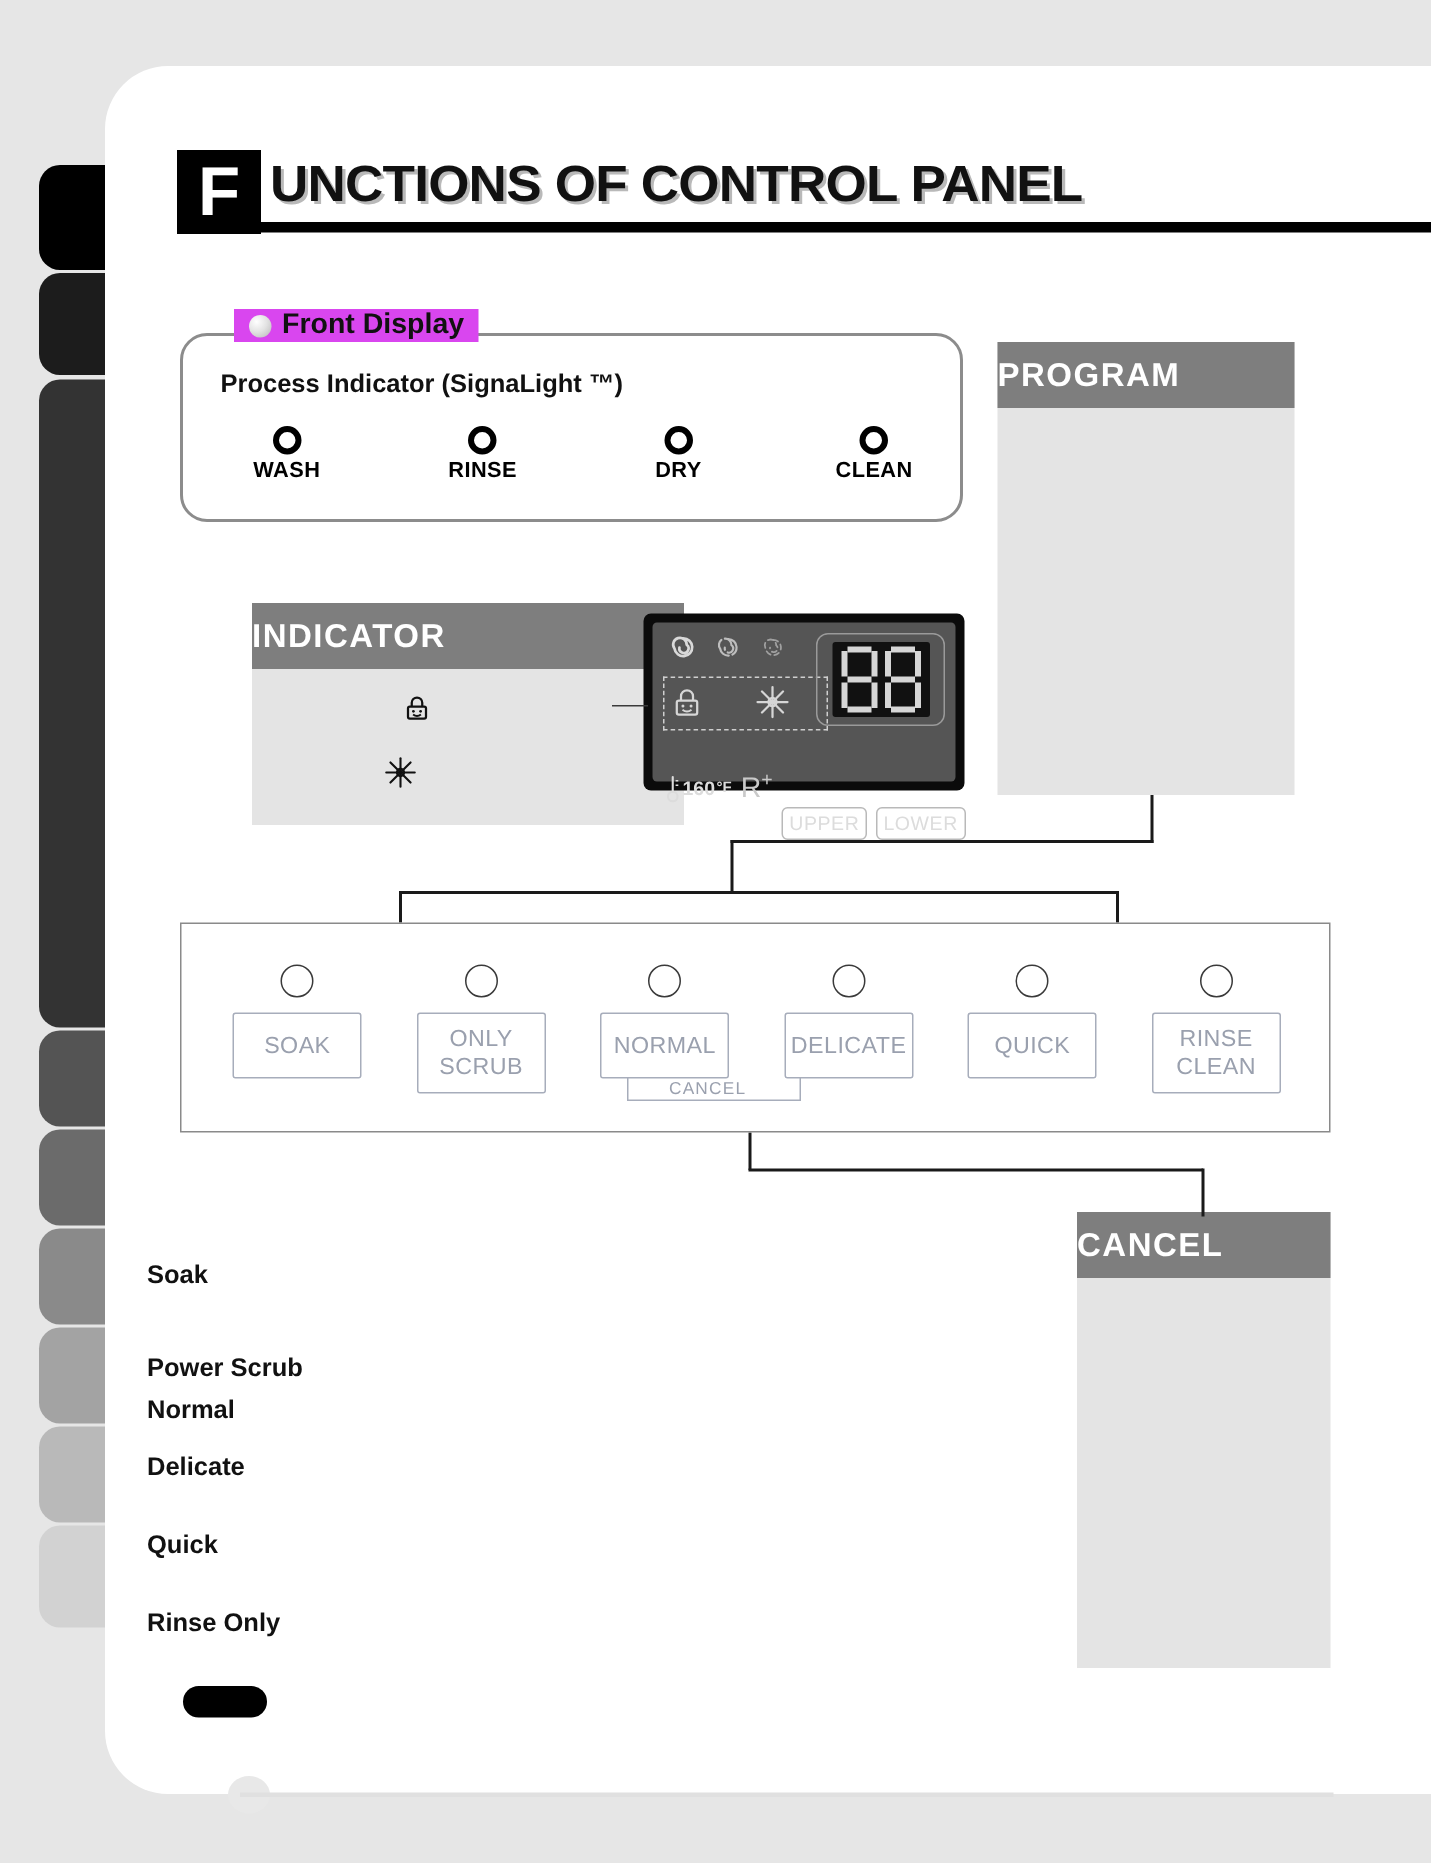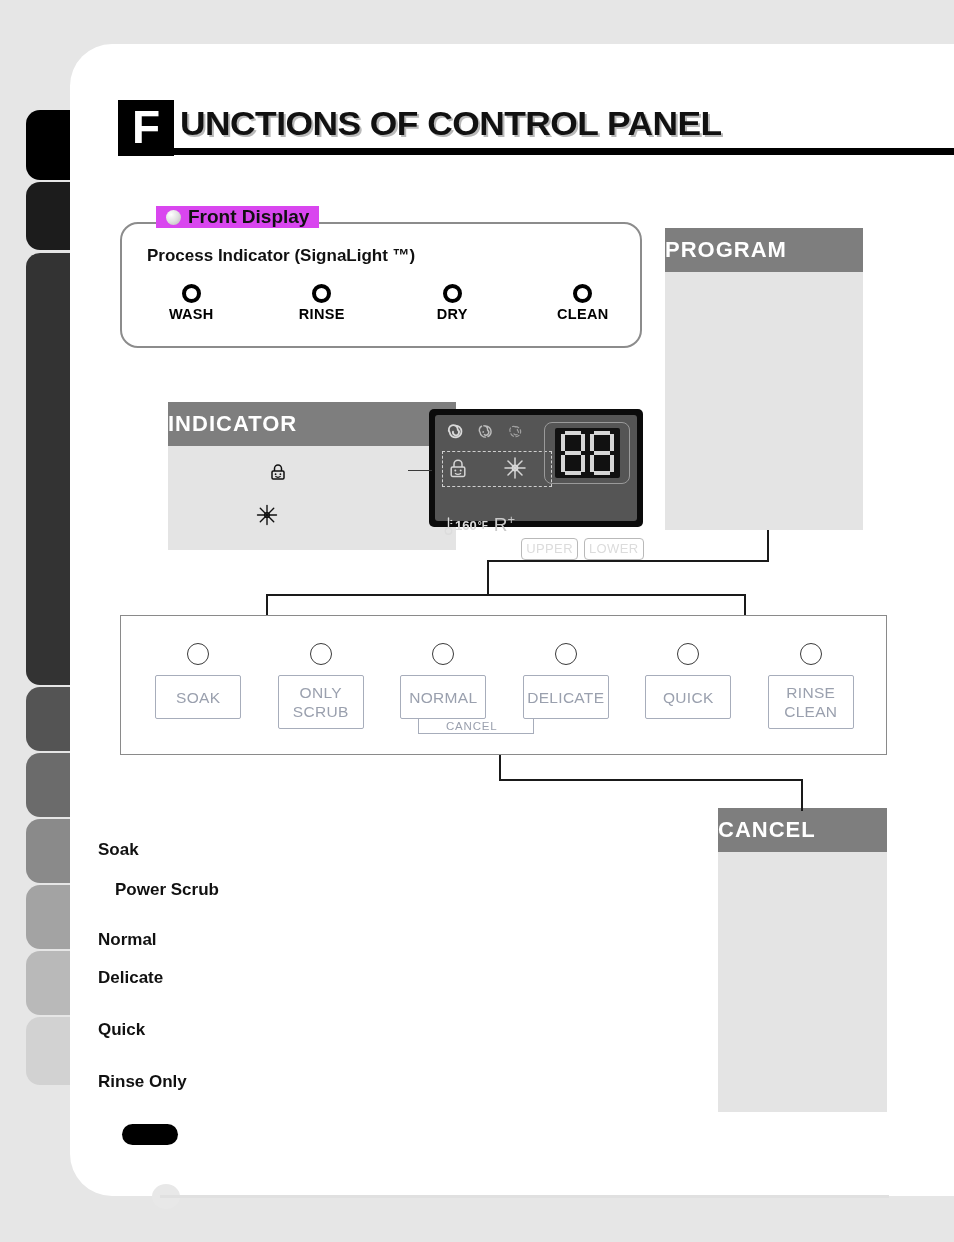--- a/index.html
+++ b/index.html
@@ -434,21 +434,21 @@
           </div>
         </div>
       </div>
     </div>
 </div>
 <div id="cancel-bracket"></div>
 <div id="cancel-bracket-label">CANCEL</div>
 
 <div id="desc-list" style="position: absolute;">
     <div class="desc-item" style="position: absolute; top: 0px;">Soak</div>
-    <div class="desc-item" style="position: absolute; top: 40px; margin-left: 17px;">Power Scrub</div>
+    <div class="desc-item" style="position: absolute; top: 62px;">Power Scrub</div>
     <div class="desc-item" style="position: absolute; top: 90px;">Normal</div>
     <div class="desc-item" style="position: absolute; top: 128px;">Delicate</div>
     <div class="desc-item" style="position: absolute; top: 180px;">Quick</div>
     <div class="desc-item" style="position: absolute; top: 232px;">Rinse Only</div>
   </div>
 
 <div id="page-number-pill"></div>
 <div id="footer-dot"></div>
 <div id="footer-rule"></div>
 

